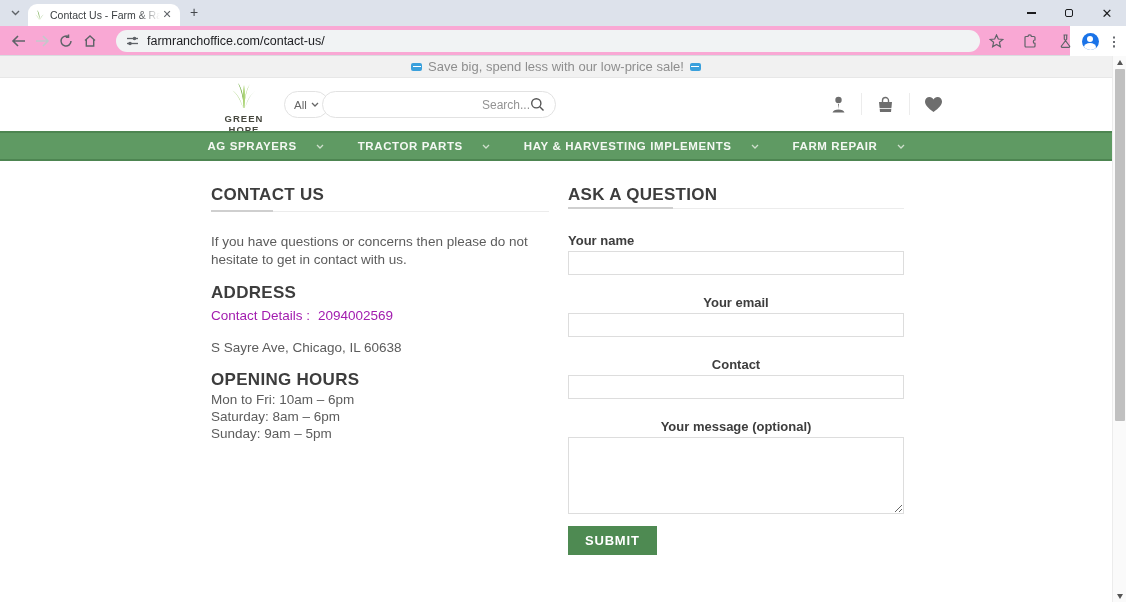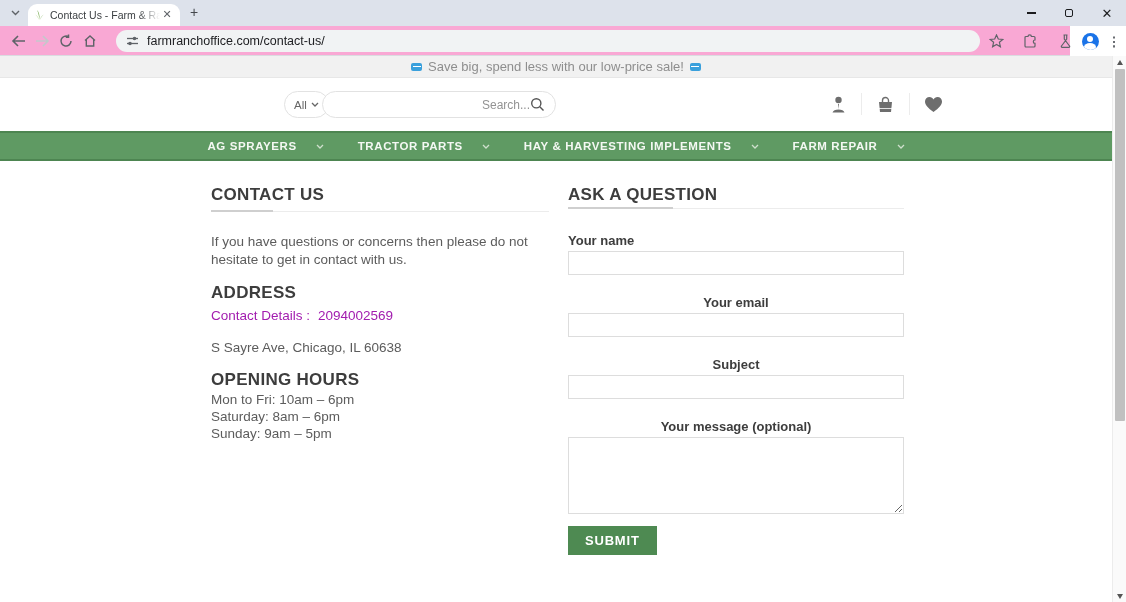--- a/index.html
+++ b/index.html
@@ -175,20 +175,31 @@
 
   <div class="page">
 
     <div class="promo">
       <span class="card-ico"></span>
       <span class="promo-text">Save big, spend less with our low-price sale!</span>
       <span class="card-ico"></span>
     </div>
 
     <div class="siteheader">
+      <div class="logo">
+        <svg width="36" height="26" viewBox="0 0 36 26">
+          <path d="M18 26 C17 16 15.5 8 12 1 C16 6 17.8 15 18 26Z" fill="#74ac44"></path>
+          <path d="M18 26 C19 16 20.5 8 24 2 C20.5 7 18.5 15 18 26Z" fill="#8cc152"></path>
+          <path d="M17 26 C14 17 11 12 6.5 8.5 C11 11.5 14.5 17 17 26Z" fill="#8cc152"></path>
+          <path d="M19 26 C22 17 25 12 29.5 9 C25 12 21.5 17 19 26Z" fill="#5d9437"></path>
+          <path d="M17.5 26 C16.8 15 16.8 9 18 3 C19.2 9 19 16 18.5 26Z" fill="#a5d16b"></path>
+        </svg>
+        <div class="logo-title">GREEN HOPE</div>
+        <div class="logo-sub">PROJECT</div>
+      </div>
 
       <div class="filter-pill">
         <span>All</span>
         <svg width="8" height="5" viewBox="0 0 8 5">
             <polyline points="1,1 4,4 7,1" fill="none" stroke="#666" stroke-width="1.3"></polyline>
           </svg>
       </div>
       <div class="search-pill">
         <input type="text" placeholder="Search..." style="">
         <svg width="15" height="15" viewBox="0 0 15 15">
@@ -271,21 +282,21 @@
       <div class="rule">
           <i style="width:105px"></i>
         </div>
 
       <label class="field-label f1">Your name</label>
       <input type="text" class="txt-input" style="">
 
       <label class="field-label fn">Your email</label>
       <input type="text" class="txt-input" style="">
 
-      <label class="field-label fn">Subject</label>
+      <label class="field-label fn">Contact</label>
       <input type="text" class="txt-input" style="">
 
       <label class="field-label fn">Your message (optional)</label>
       <textarea class="txt-input" style=""></textarea>
 
       <button class="submit-btn">SUBMIT</button>
     </div>
 
   </div>
 

